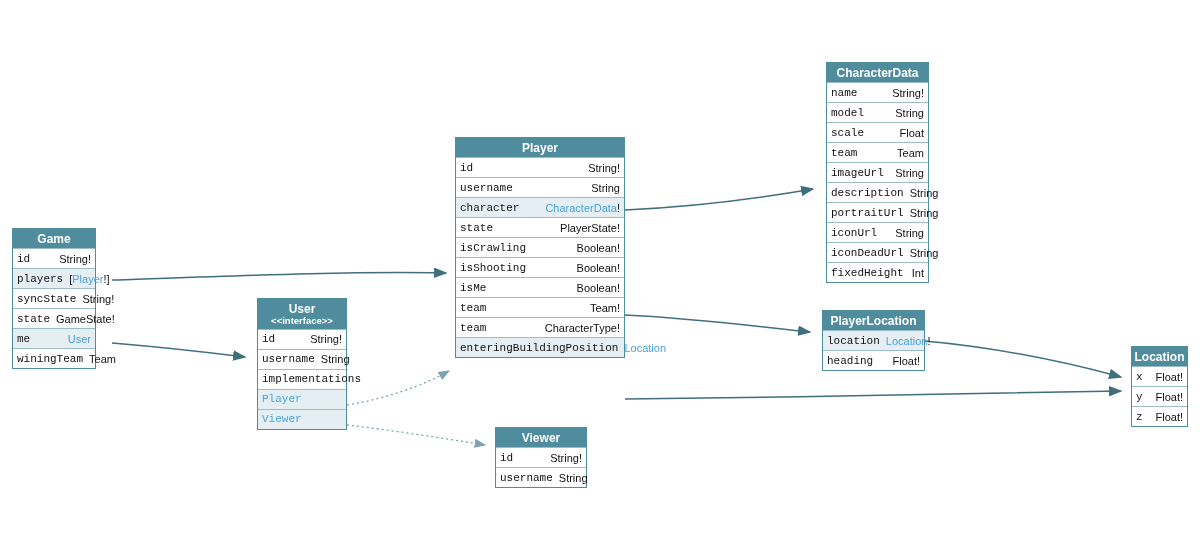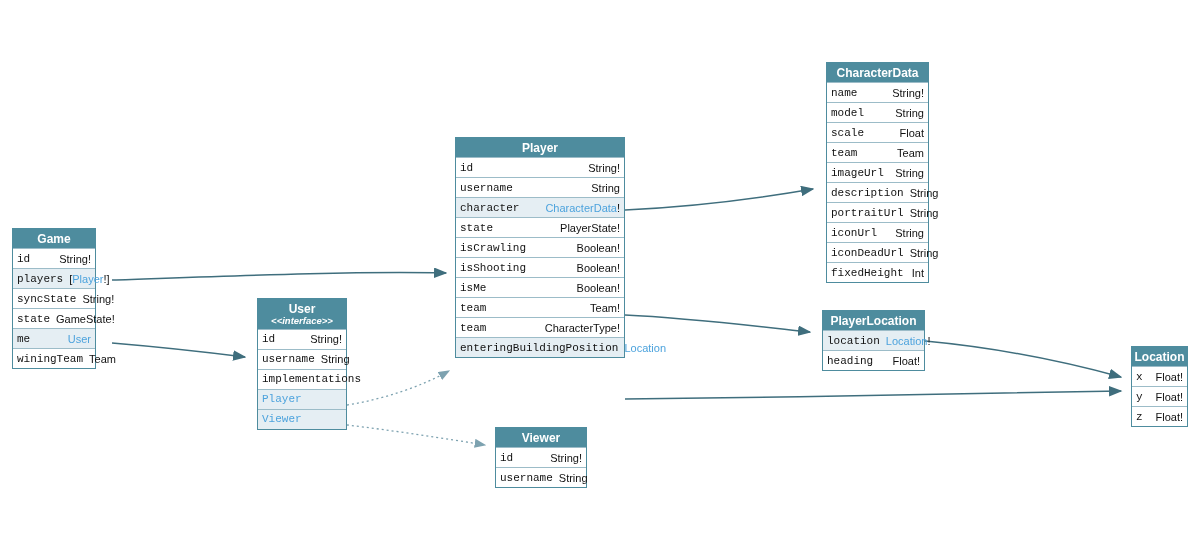--- a/index.html
+++ b/index.html
@@ -38,21 +38,20 @@
     font-weight: bold;
     font-size: 12px;
     padding: 3px 2px 2px 2px;
     line-height: 1.2;
   }
   .table-subtitle {
     display: block;
     font-weight: bold;
     font-size: 9.5px;
     line-height: 1.1;
-    font-style: italic;
   }
   .field-row {
     display: flex;
     justify-content: space-between;
     align-items: center;
     height: 20px;
     padding: 0 4px;
     border-top: 1px solid var(--divider);
     white-space: nowrap;
     background: #ffffff;

